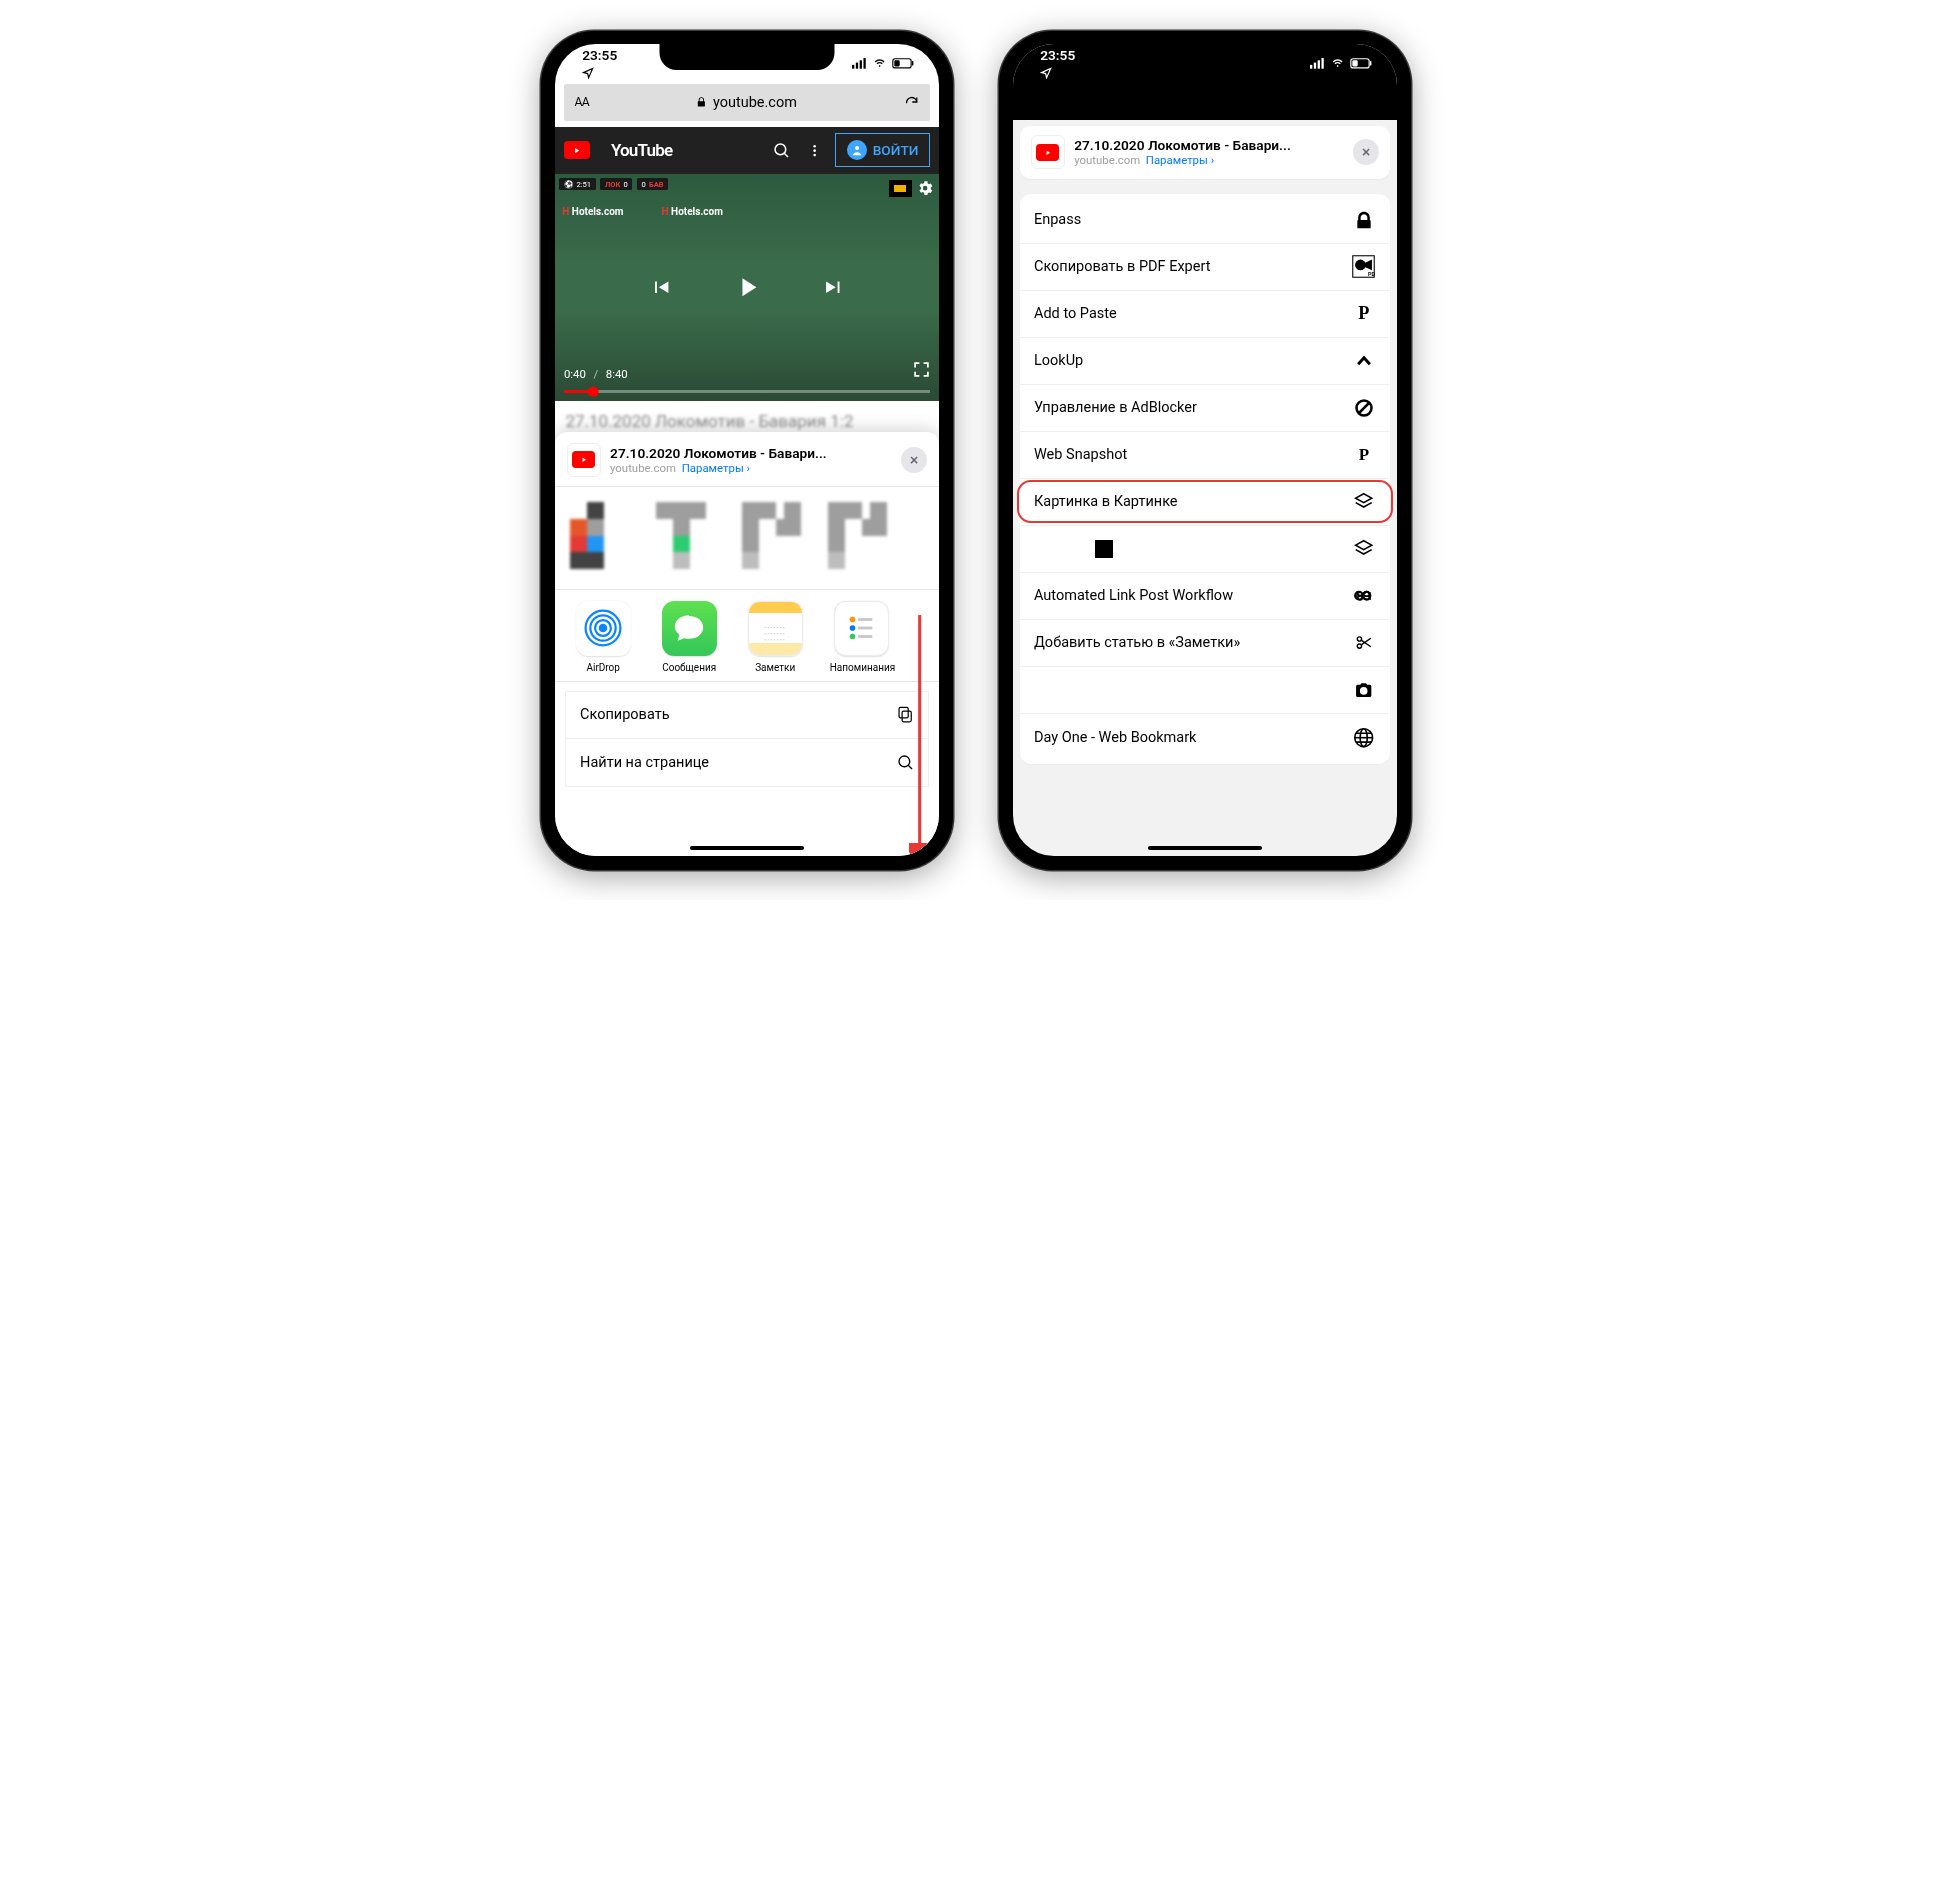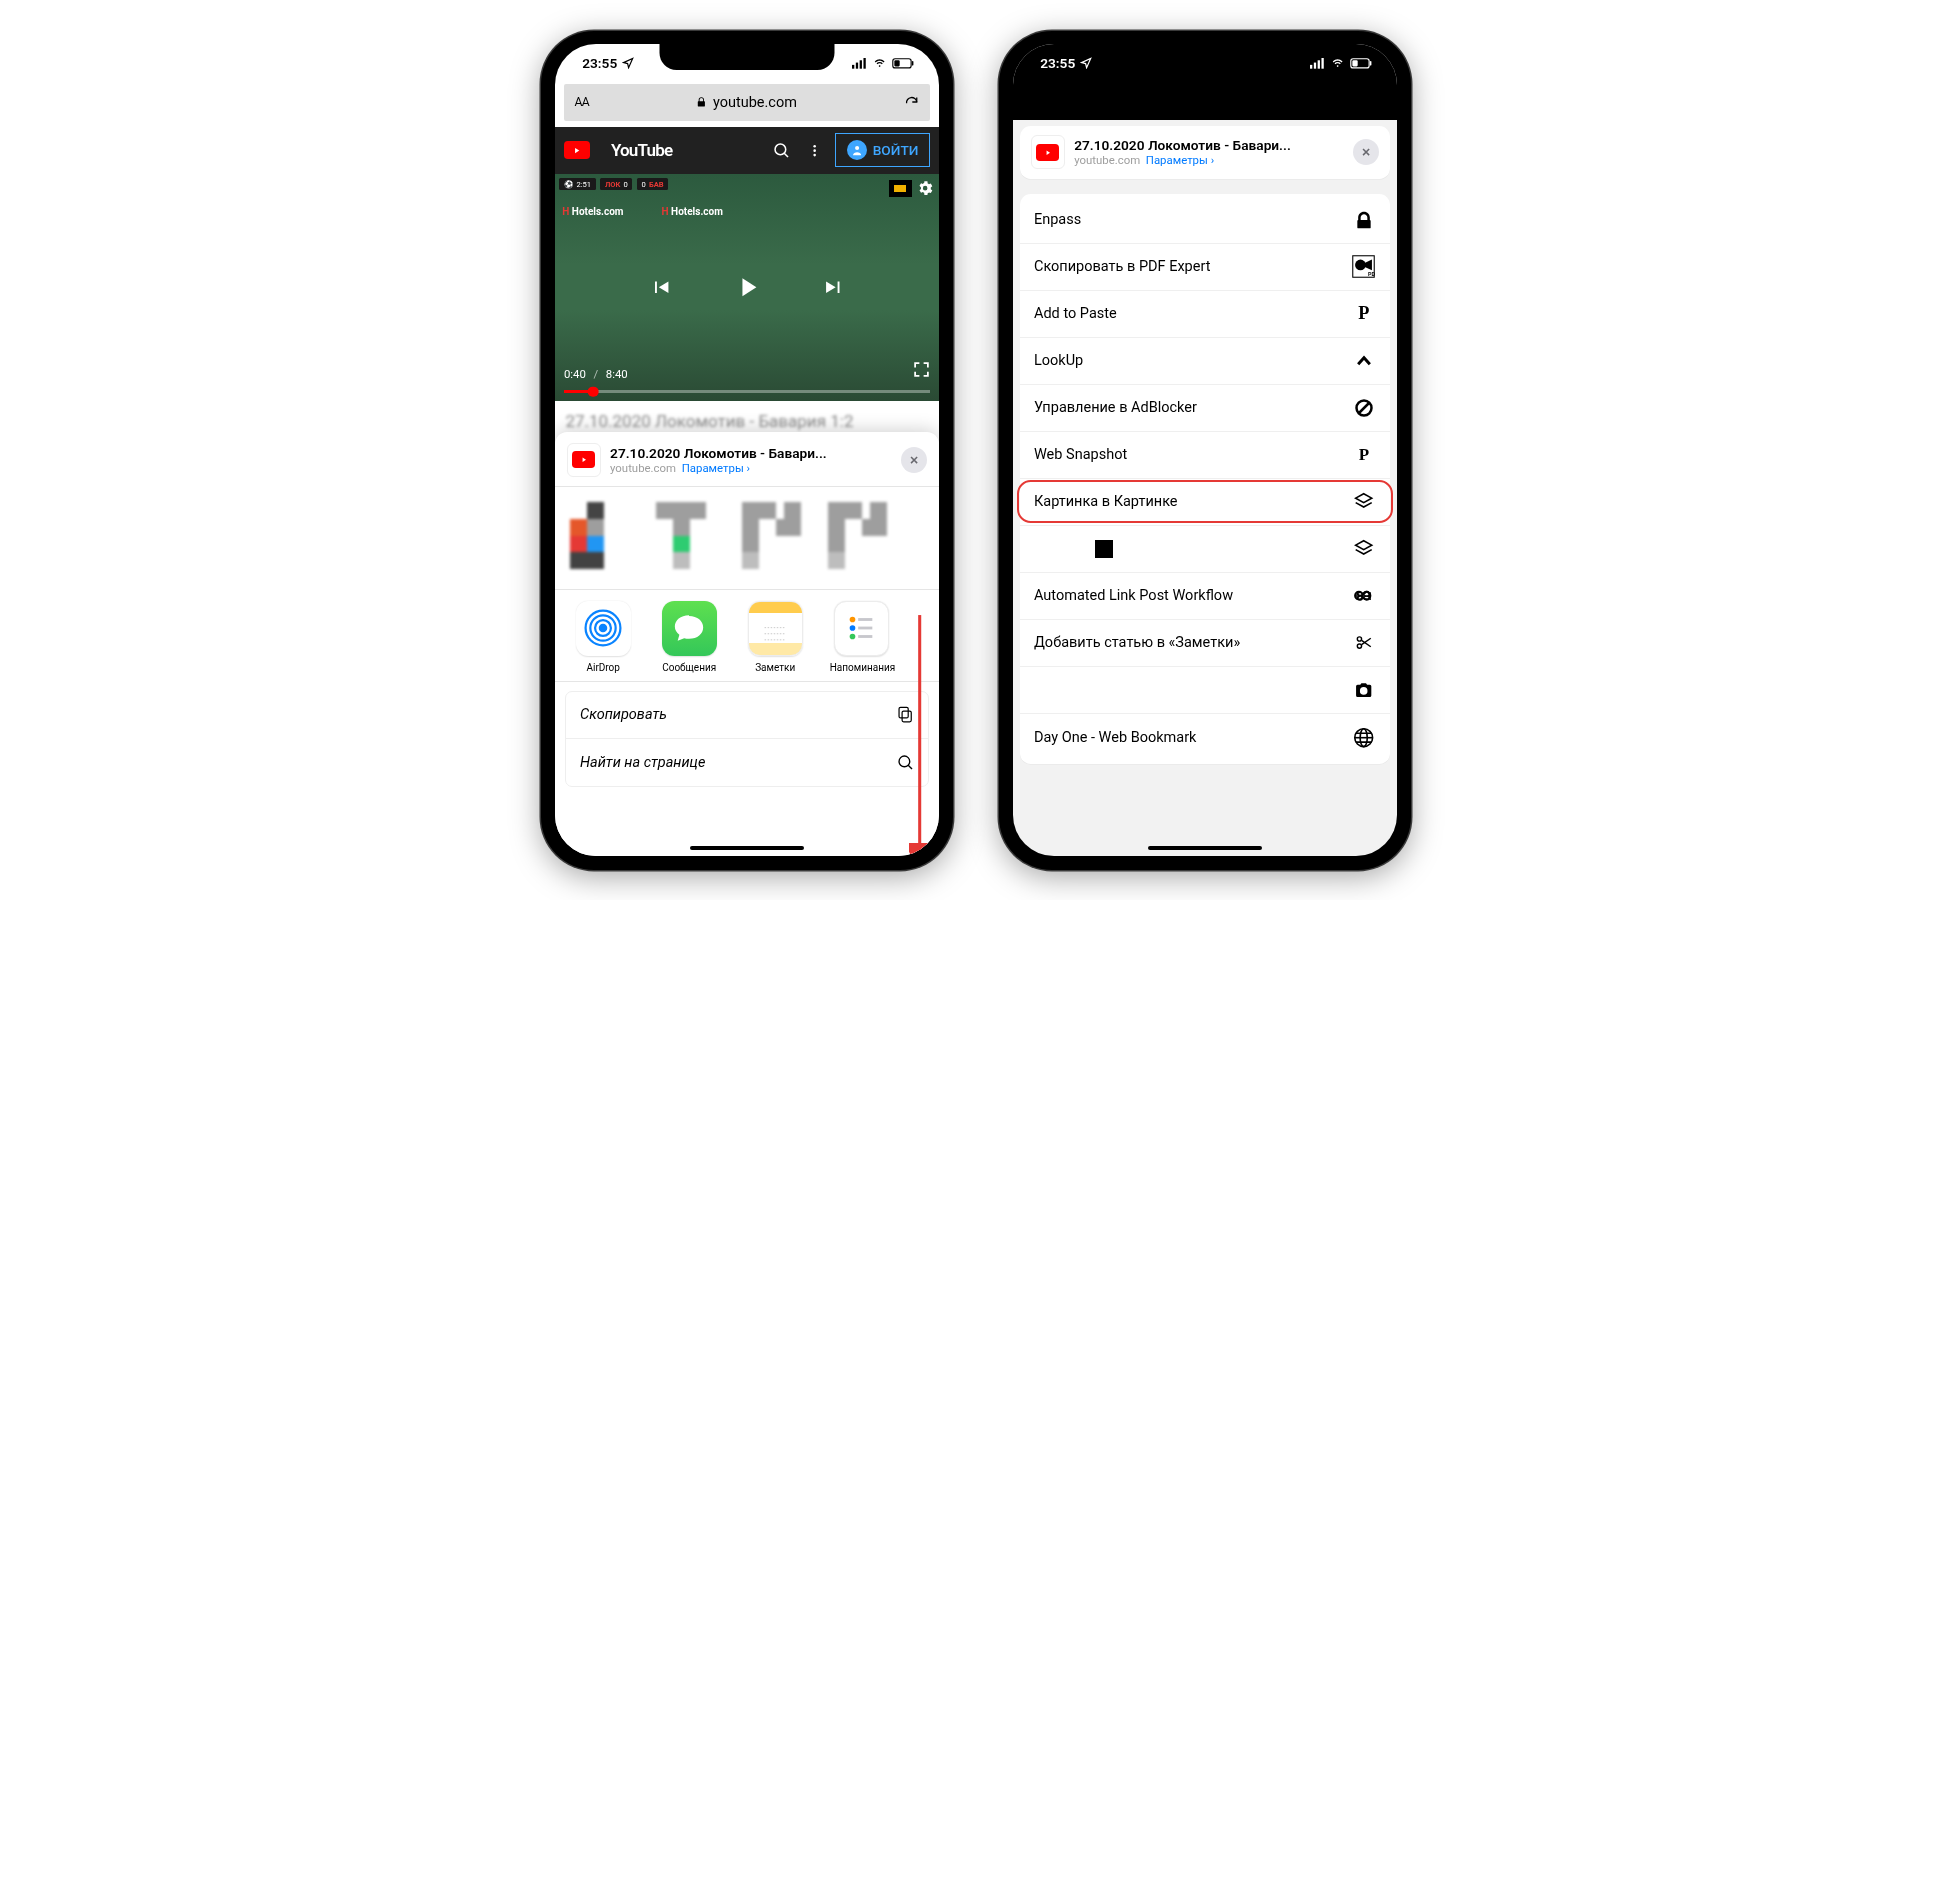--- a/index.html
+++ b/index.html
@@ -48,21 +48,21 @@
   .status-bar {
     height: 38px;
     display: flex;
     justify-content: space-between;
     align-items: center;
     padding: 0 24.4px 0 27.5px;
     font-weight: 600;
     font-size: 13.7px;
     color:#000;
   }
-  .status-left { display:flex; align-items:center; gap:4.6px;}
+  .status-left { display:flex; align-items:flex-start; gap:4.6px;flex-direction:column;}
   .status-right { display:flex; align-items:center; gap:4.6px;}
   .svg-icon { display:inline-flex; }
   
   .url-bar {
     margin: 1.5px 9.2px 6.1px;
     background: #dedede;
     border-radius: 2px;
     height: 37px;
     display:flex;
     align-items:center;
@@ -148,21 +148,21 @@
   .pix { width:69px; height:69px; position:relative;}
   .pix div { position:absolute; }
   .app-row { display:flex; gap:23px; padding:10.7px 17px 7.6px; }
   .app-item { width:63px; text-align:center; font-size:10px;}
   .app-icon { width:55px; height:55px; border-radius:12.2px; margin:0 auto 6.1px; display:flex; align-items:center; justify-content:center; box-shadow: 0 0.8px 1.5px rgba(0,0,0,.12);}
   .app-icon.airdrop { background:#fff; }
   .app-icon.msg { background: linear-gradient(#5ee04f,#34c759);}
   .app-icon.notes { background:linear-gradient(#fff 0%, #fff 78%, #ffe9a6 78%, #ffe9a6 100%); border:0.8px solid #ececec; position:relative;}
   .app-icon.notes::before { content:""; position:absolute; top:0; left:0; right:0; height:10.7px; background:#ffcc4d; border-radius:12.2px 12.2px 0 0;}
   .app-icon.remind { background:#fff; border:0.8px solid #ececec;}
-  .action-list { margin:9.2px 10.7px 0; border:0.8px solid #eee; border-radius:7px; overflow:hidden; background:#fff;font-style:italic;}
+  .action-list { margin:9.2px 10.7px 0; border:0.8px solid #eee; border-radius:1px; overflow:hidden; background:#fff;}
   .action-row { height:47px; display:flex; align-items:center; justify-content:space-between; padding:0 13.7px; font-size:14.5px; border-bottom:0.8px solid #eee;}
   .action-row:last-child{ border-bottom:none;}
   .home-indicator { position:absolute; bottom:6.1px; left:50%; transform:translateX(-50%); width:114px; height:3.8px; background:#000; border-radius:2.3px;}
   .phone2 .home-indicator { background:#000;}
   .red-arrow {
     position:absolute; right:9.2px; top:180px;
     height:255px;
   }
   .phone2 .screen { background:#f2f2f2;}
   .dark-header-zone { background:#000; color:#fff; height:76px;}

